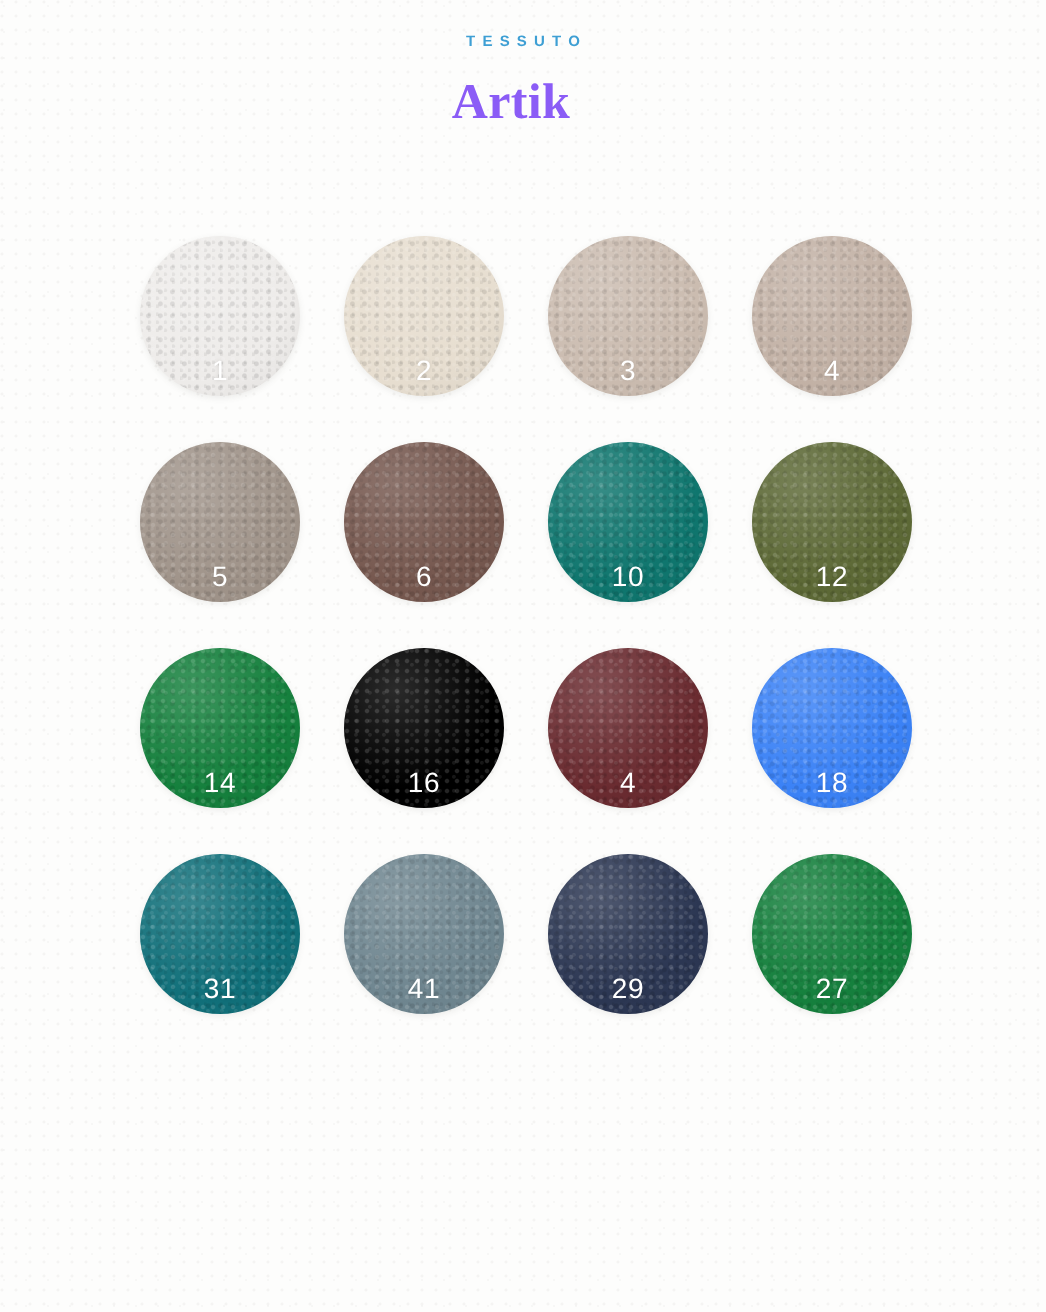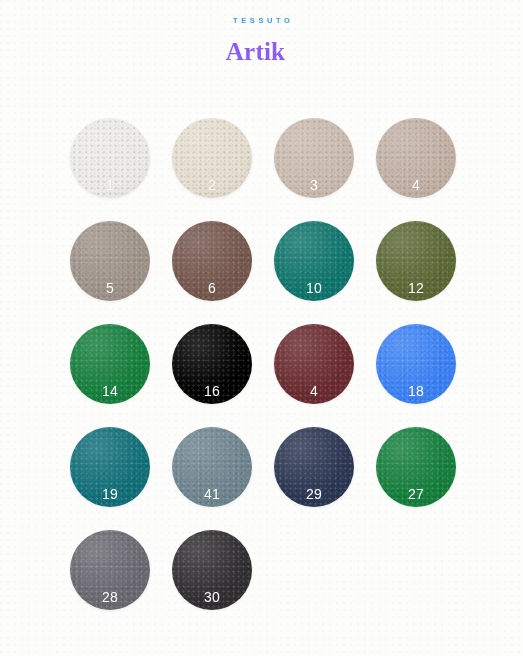--- a/index.html
+++ b/index.html
@@ -183,35 +183,27 @@
         </div>
         <div class="swatch" style="background-color: rgb(106, 43, 48);">
           <span class="swatch-label">4</span>
         </div>
         <div class="swatch" style="background-color: #3b82f6;">
           <span class="swatch-label">18</span>
         </div>
       </div>
       <div class="row">
         <div class="swatch" style="background-color: rgb(17, 112, 122);">
-          <span class="swatch-label">19</span>
+          <span class="swatch-label">31</span>
         </div>
         <div class="swatch" style="background-color: rgb(111, 134, 144);">
           <span class="swatch-label">41</span>
         </div>
         <div class="swatch" style="background-color: rgb(44, 55, 83);">
           <span class="swatch-label">29</span>
         </div>
         <div class="swatch" style="background-color: #15803d;">
           <span class="swatch-label">27</span>
         </div>
       </div>
-      <div class="row">
-        <div class="swatch" style="background-color: rgb(107, 106, 114);">
-          <span class="swatch-label">28</span>
-        </div>
-        <div class="swatch" style="background-color: rgb(49, 47, 49);">
-          <span class="swatch-label">30</span>
-        </div>
-      </div>
     </div>
 
 </div>
 
 </body></html>

